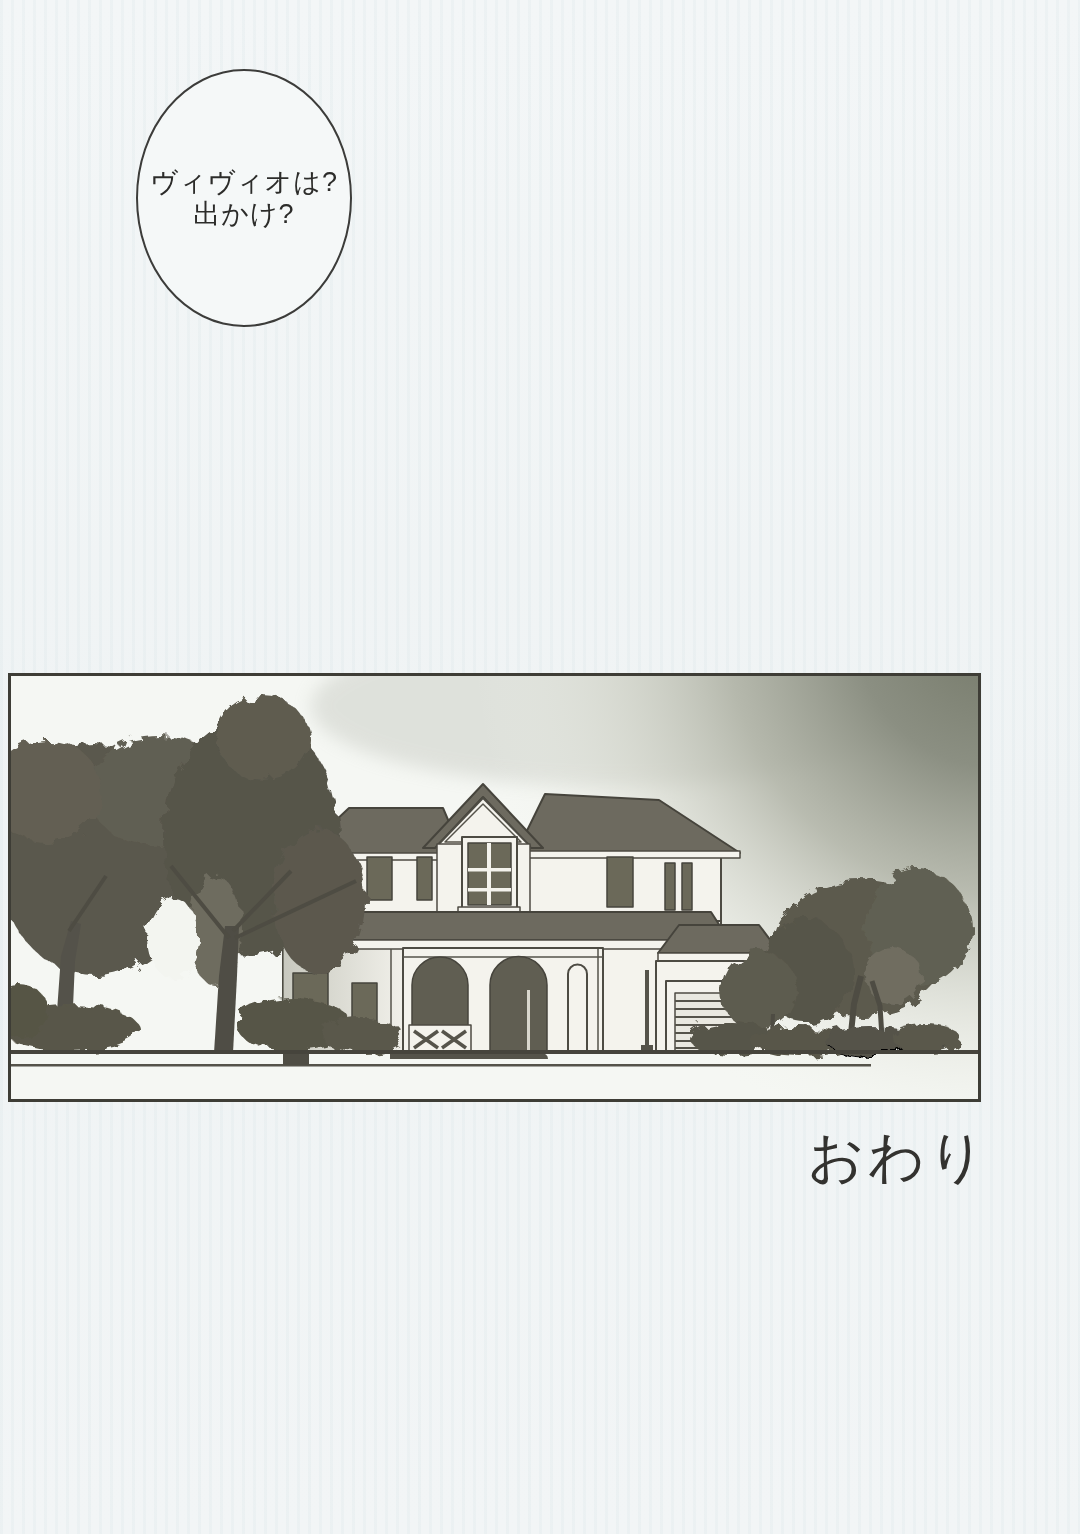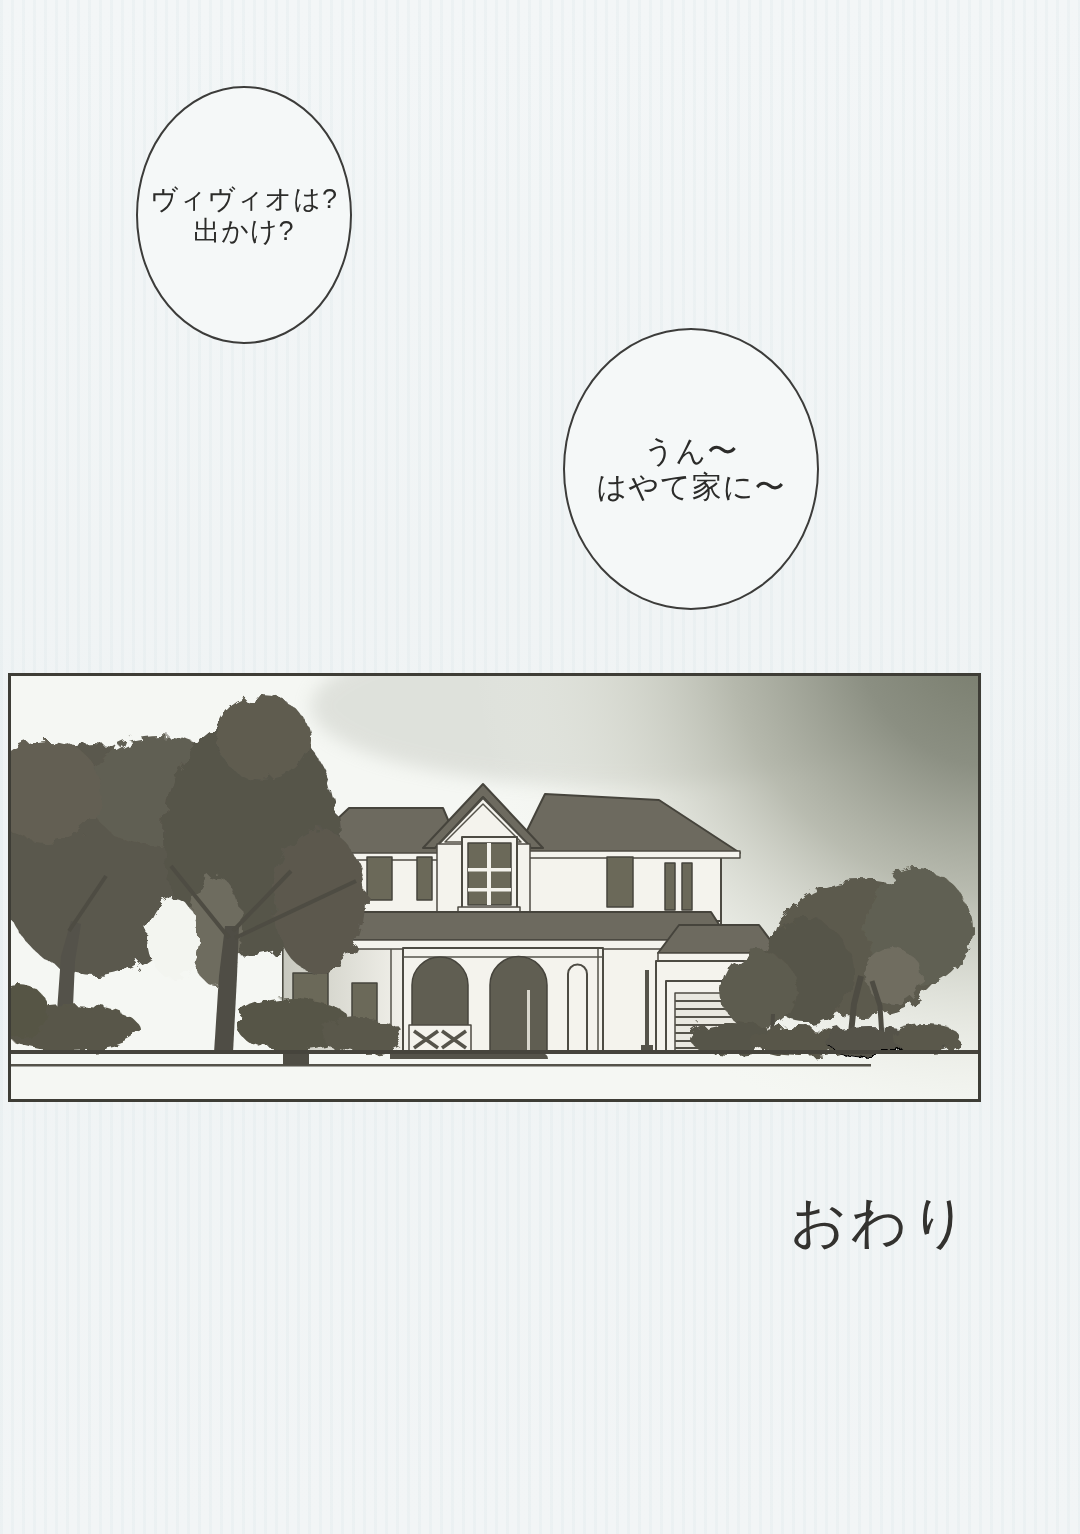--- a/index.html
+++ b/index.html
@@ -15,56 +15,50 @@
         rgba(213,226,229,0.22) 0px, rgba(213,226,229,0.22) 3px,
         rgba(255,255,255,0) 3px, rgba(255,255,255,0) 11px),
       linear-gradient(180deg,#f3f6f7 0%,#eff3f4 55%,#f2f5f6 100%);
   }
   .bubble{
     position:absolute;border:2px solid #3c3c3a;border-radius:50%;
     background:#f5f8f8;
     display:flex;align-items:center;justify-content:center;text-align:center;
     color:#2c2c2a;
   }
-  .bubble-1{left:136px;top:86px;width:212px;height:254px;font-size:27px;}
+  .bubble-1{left:136px;top:69px;width:212px;height:254px;font-size:27px;}
   .bubble-2{left:563px;top:328px;width:252px;height:278px;font-size:30px;}
   .bubble-text{line-height:1.2;font-weight:500;letter-spacing:1px;}
   .bubble-text span{display:block;}
   .panel{
     position:absolute;left:8px;top:673px;width:973px;height:429px;
     border:3px solid #3e3d36;box-sizing:border-box;background:#f5f7f3;
   }
   .panel svg{display:block;}
   .caption-end{
-    position:absolute;left:790px;top:1185px;width:216px;
+    position:absolute;left:790px;top:1120px;width:216px;text-align:center;
     font-size:56px;font-weight:500;color:#33322f;letter-spacing:3px;white-space:nowrap;
   }
   .caption-wish{
     position:absolute;left:496px;top:1388px;
     font-size:57px;font-weight:bold;color:#2e2d2a;letter-spacing:0px;white-space:nowrap;
   }
 </style>
 </head>
 <body>
 
 <div class="page">
 
   <div class="bubble bubble-1">
     <div class="bubble-text">
       <span>ヴィヴィオは?</span>
       <span>出かけ?</span>
     </div>
   </div>
 
-  <div class="bubble bubble-2">
-    <div class="bubble-text">
-      <span>うん〜</span>
-      <span>はやて家に〜</span>
-    </div>
-  </div>
 
   <div class="panel">
     <svg width="967" height="423" viewBox="0 0 967 423">
       <defs>
         <radialGradient id="skyGrad" gradientUnits="userSpaceOnUse" cx="985" cy="-50" r="640">
           <stop offset="0" stop-color="#747868"></stop>
           <stop offset="0.22" stop-color="#8b8f82"></stop>
           <stop offset="0.42" stop-color="#aeb1a4" stop-opacity="0.85"></stop>
           <stop offset="0.62" stop-color="#d3d5ca" stop-opacity="0.45"></stop>
           <stop offset="0.82" stop-color="#f3f5ef" stop-opacity="0"></stop>

